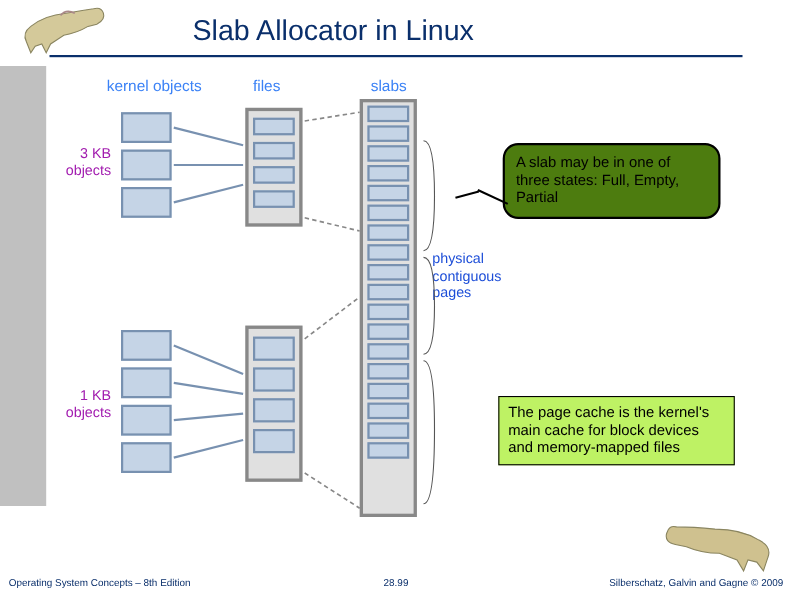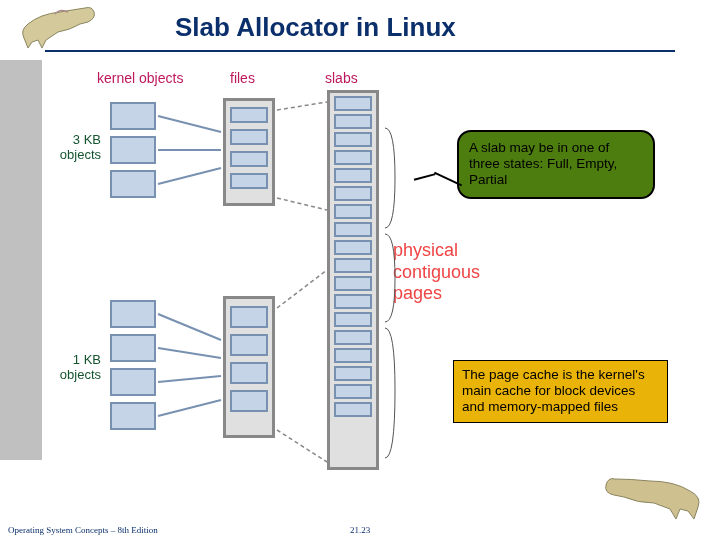--- a/index.html
+++ b/index.html
@@ -1,40 +1,40 @@
 <!DOCTYPE html>
 <html><head>
 <meta charset="utf-8">
 <style>
   * { margin: 0; padding: 0; box-sizing: border-box; }
   body { width: 720px; height: 540px; font-family: Arial, sans-serif; background: #fff; position: relative; overflow: hidden; }
   .slide { width: 100%; height: 100%; position: relative; }
   .sidebar { position: absolute; left: 0; top: 60px; width: 42px; height: 400px; background: #c0c0c0; }
   .title-area { position: absolute; left: 0; top: 0; width: 720px; height: 60px; }
-  .title { position: absolute; left: 175px; top: 12px; font-size: 26px; font-weight: bold; color: #0a2f6b; font-family: Arial, sans-serif; }
+  .title { position: absolute; left: 175px; top: 12px; font-size: 26px; font-weight: normal; color: #0a2f6b; font-family: Arial, sans-serif; }
   .title-line { position: absolute; left: 45px; top: 50px; width: 630px; height: 2px; background: #0a2f6b; }
   .dino-left { position: absolute; left: 10px; top: 0; width: 90px; height: 50px; }
   .dino-right { position: absolute; right: 10px; bottom: 18px; width: 110px; height: 55px; }
-  .footer { position: absolute; bottom: 0; left: 0; width: 720px; height: 20px; display: flex; align-items: center; font-size: 9px; color: #0a2f6b; font-family: Liberation Serif, serif; }
+  .footer { position: absolute; bottom: 0; left: 0; width: 720px; height: 20px; display: flex; align-items: center; font-size: 9px; color: #0a2f6b; }
   .footer-left { position: absolute; left: 8px; }
   .footer-center { position: absolute; left: 50%; transform: translateX(-50%); }
   .footer-right { position: absolute; right: 8px; }
   .diagram { position: absolute; left: 55px; top: 70px; width: 610px; height: 400px; }
-  .col-label { position: absolute; font-size: 14px; color: #be185d; top: 0; text-align: right; }
+  .col-label { position: absolute; font-size: 14px; color: #3b82f6; top: 0; text-align: right; }
   .kernel-obj { position: absolute; width: 46px; height: 28px; border: 2px solid #7891b0; background: #c5d4e6; }
-  .row-label { position: absolute; font-size: 13px; color: #14532d; text-align: right; width: 48px; }
+  .row-label { position: absolute; font-size: 13px; color: #a21caf; text-align: right; width: 48px; }
   .cache-box { position: absolute; width: 52px; border: 3px solid #888; background: #e0e0e0; }
   .cache-inner { width: 38px; margin: 6px auto; border: 2px solid #7891b0; background: #c5d4e6; }
   .slab-col { position: absolute; left: 272px; top: 20px; width: 52px; height: 380px; border: 3px solid #888; background: #e0e0e0; }
   .slab-cell { width: 38px; height: 15px; margin: 3px auto 0 auto; border: 2px solid #7891b0; background: #c5d4e6; }
-  .pages-label { position: absolute; left: 338px; top: 170px; font-size: 18px; color: #ef4444; line-height: 1.2; }
+  .pages-label { position: absolute; left: 338px; top: 157px; font-size: 13px; color: #1d4ed8; line-height: 1.2; }
   .callout1 { position: absolute; left: 402px; top: 60px; width: 198px; padding: 8px 10px; border: 2px solid #000; border-radius: 14px; background: #4d7c0f; font-size: 13.5px; line-height: 1.2; }
   .callout1-tail { position: absolute; left: 378px; top: 108px; width: 30px; height: 2px; background: #000; transform: rotate(25deg); }
   .callout1-tail::after { content:''; position: absolute; left: -18px; top: 8px; width: 22px; height: 2px; background: #000; transform: rotate(-40deg); }
-  .callout2 { position: absolute; left: 398px; top: 290px; width: 215px; padding: 6px 8px; border: 1px solid #000; background: #eab308; font-size: 13.5px; line-height: 1.2; }
+  .callout2 { position: absolute; left: 398px; top: 290px; width: 215px; padding: 6px 8px; border: 1px solid #000; background: #bef264; font-size: 13.5px; line-height: 1.2; }
   svg.conn { position: absolute; top: 0; left: 0; pointer-events: none; }
 </style>
 </head>
 <body>
 
 <div class="slide">
   <div class="sidebar"></div>
 
   <div class="title-area">
     <div class="dino-left">
@@ -43,21 +43,21 @@
           <path d="M45 14 Q50 8 58 12" fill="none" stroke="#a88" stroke-width="1.5"></path>
         </svg>
     </div>
     <div class="title">Slab Allocator in Linux</div>
     <div class="title-line"></div>
   </div>
 
   <div class="diagram">
     <div class="col-label" style="left:42px">kernel objects</div>
     <div class="col-label" style="left:175px">files</div>
-    <div class="col-label" style="left:270px">slabs</div>
+    <div class="col-label" style="left:282px">slabs</div>
 
     <div class="row-label" style="top:62px;left:-2px">3 KB</div>
     <div class="row-label" style="top:77px;left:-2px">objects</div>
     <div class="kernel-obj" style="left:55px;top:32px"></div>
     <div class="kernel-obj" style="left:55px;top:66px"></div>
     <div class="kernel-obj" style="left:55px;top:100px"></div>
 
     <div class="row-label" style="top:282px;left:-2px">1 KB</div>
     <div class="row-label" style="top:297px;left:-2px">objects</div>
     <div class="kernel-obj" style="left:55px;top:230px"></div>
@@ -132,15 +132,16 @@
   </div>
 
   <div class="dino-right">
     <svg viewBox="0 0 110 55">
         <path d="M15 12 Q8 10 6 18 Q4 26 14 28 L24 30 Q38 36 54 36 L70 42 L76 52 L80 42 L88 44 L94 52 L98 40 Q102 30 90 24 Q74 14 50 14 Q30 12 15 12 Z" fill="#cfc18f" stroke="#8a8560" stroke-width="1"></path>
       </svg>
   </div>
 
   <div class="footer">
     <span class="footer-left">Operating System Concepts – 8th Edition</span>
-    <span class="footer-center">21.23</span>
+    <span class="footer-center">28.99</span>
+    <span class="footer-right">Silberschatz, Galvin and Gagne © 2009</span>
   </div>
 </div>
 
 </body></html>

